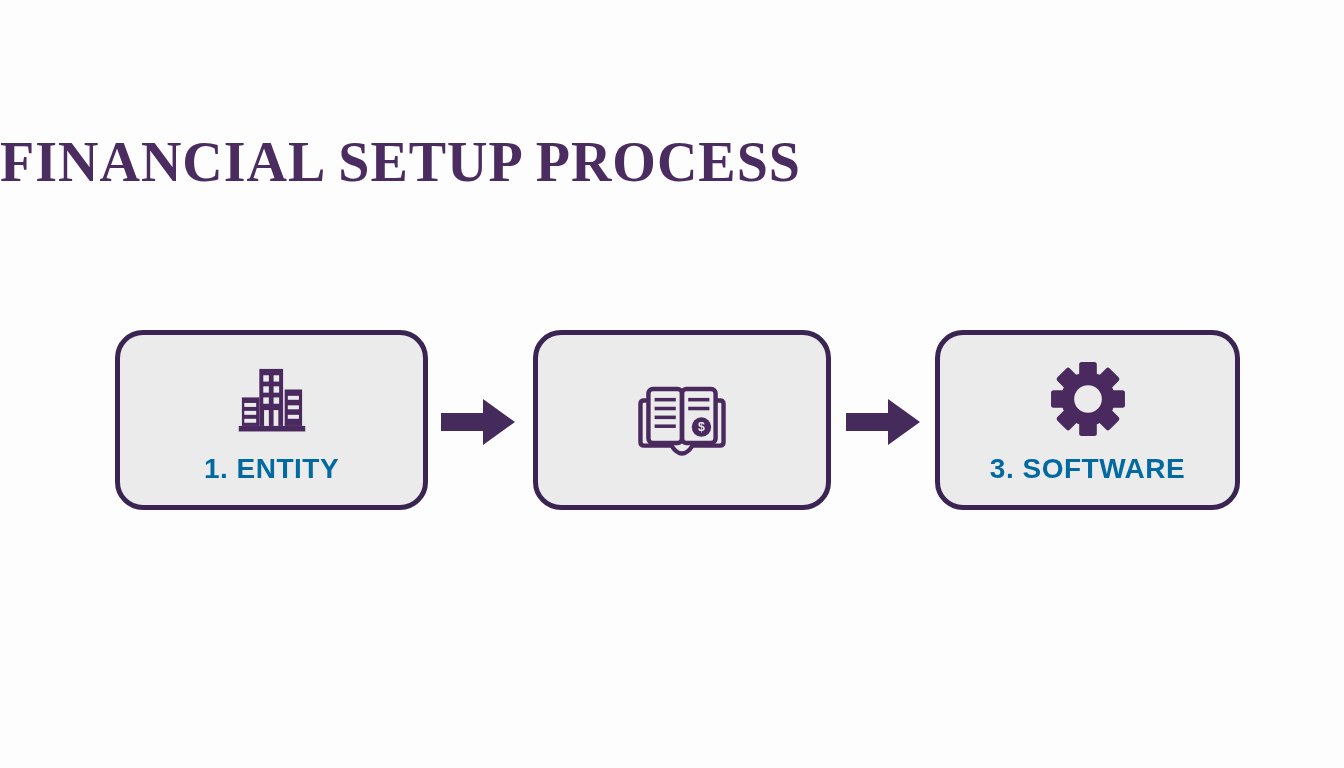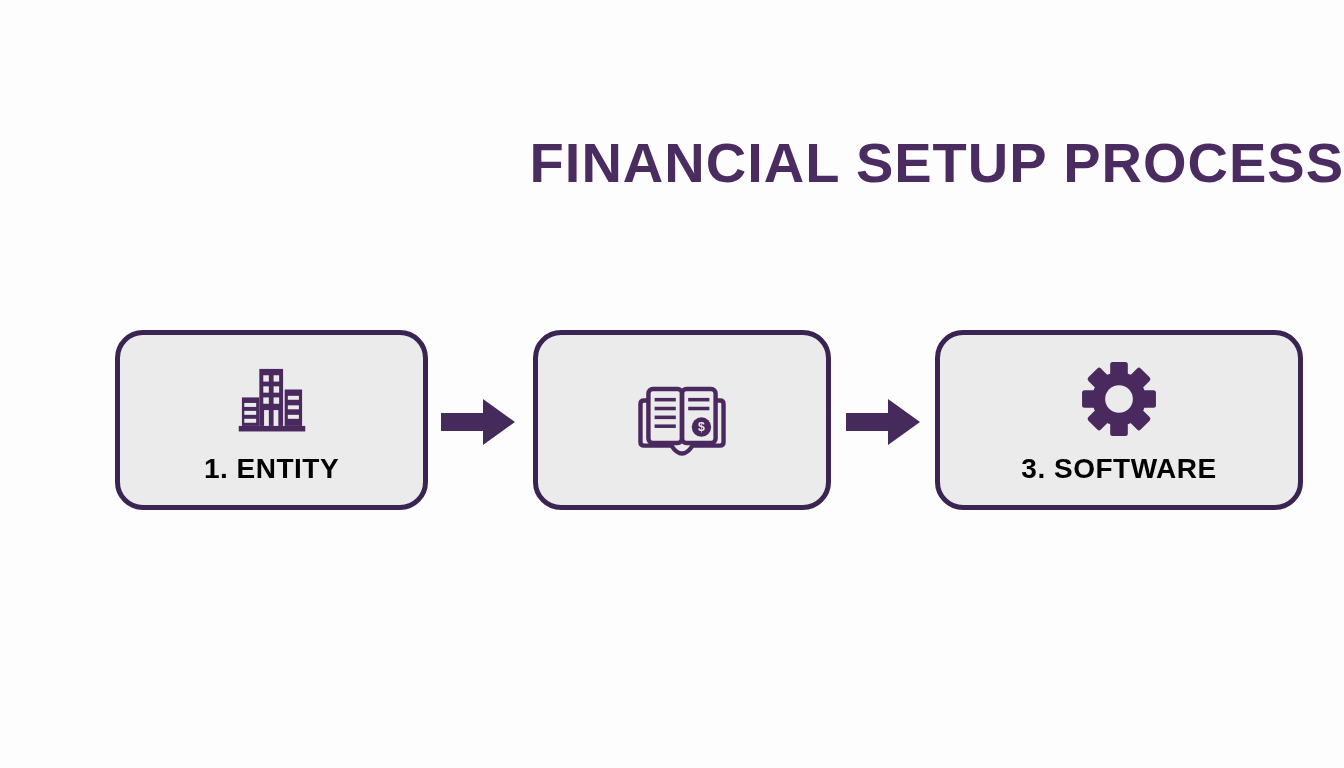--- a/index.html
+++ b/index.html
@@ -7,54 +7,55 @@
     width:1344px;height:768px;
     background:#fdfdfd;
     font-family:"Liberation Sans",sans-serif;
     overflow:hidden;
     position:relative;
   }
   .title{
     position:absolute;
     left:0;top:130px;width:100%;
     margin:0;
-    text-align:right;
+    text-align:left;
     font-size:56px;
     font-weight:700;
     letter-spacing:1px;
     color:#4b2c60;
+    font-family:Liberation Serif, serif;
   }
   .step-box{
     position:absolute;
     top:330px;
     height:180px;
     box-sizing:border-box;
     background:#ebebeb;
     border:5px solid #3a2452;
     border-radius:28px;
     display:flex;
     flex-direction:column;
     align-items:center;
     justify-content:center;
   }
   #box1{left:115px;width:313px;}
   #box2{left:533px;width:298px;}
-  #box3{left:935px;width:368px;}
+  #box3{left:935px;width:305px;}
   .icon-wrap{
     height:88px;
     display:flex;
     align-items:center;
     justify-content:center;
   }
   .step-label{
     margin-top:10px;
     font-size:28px;
     font-weight:700;
     letter-spacing:.5px;
-    color:#000000;
+    color:#0369a1;
     white-space:nowrap;
   }
   .arrow{position:absolute;top:394px;}
   #arrow1{left:441px;}
   #arrow2{left:846px;}
 </style>
 </head>
 <body>
 
 <div>

